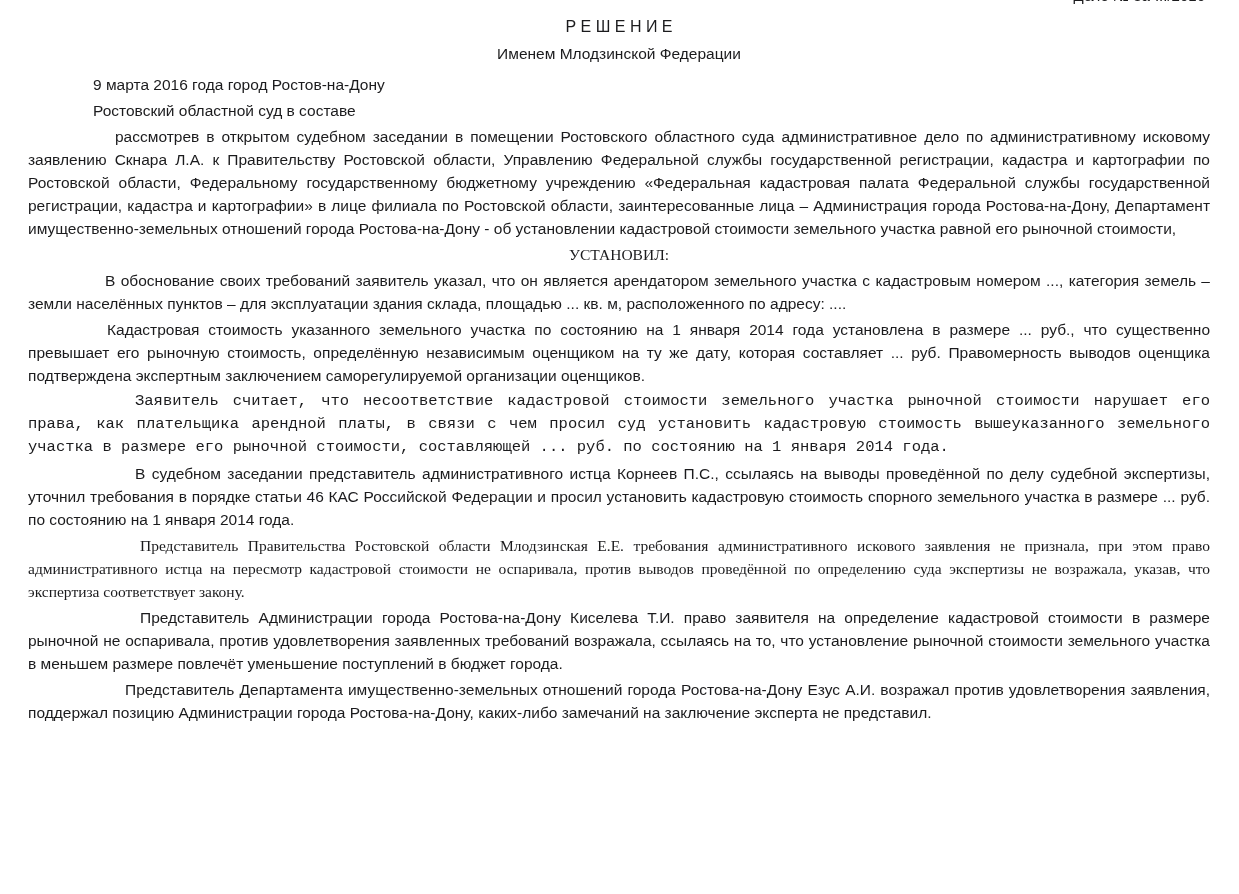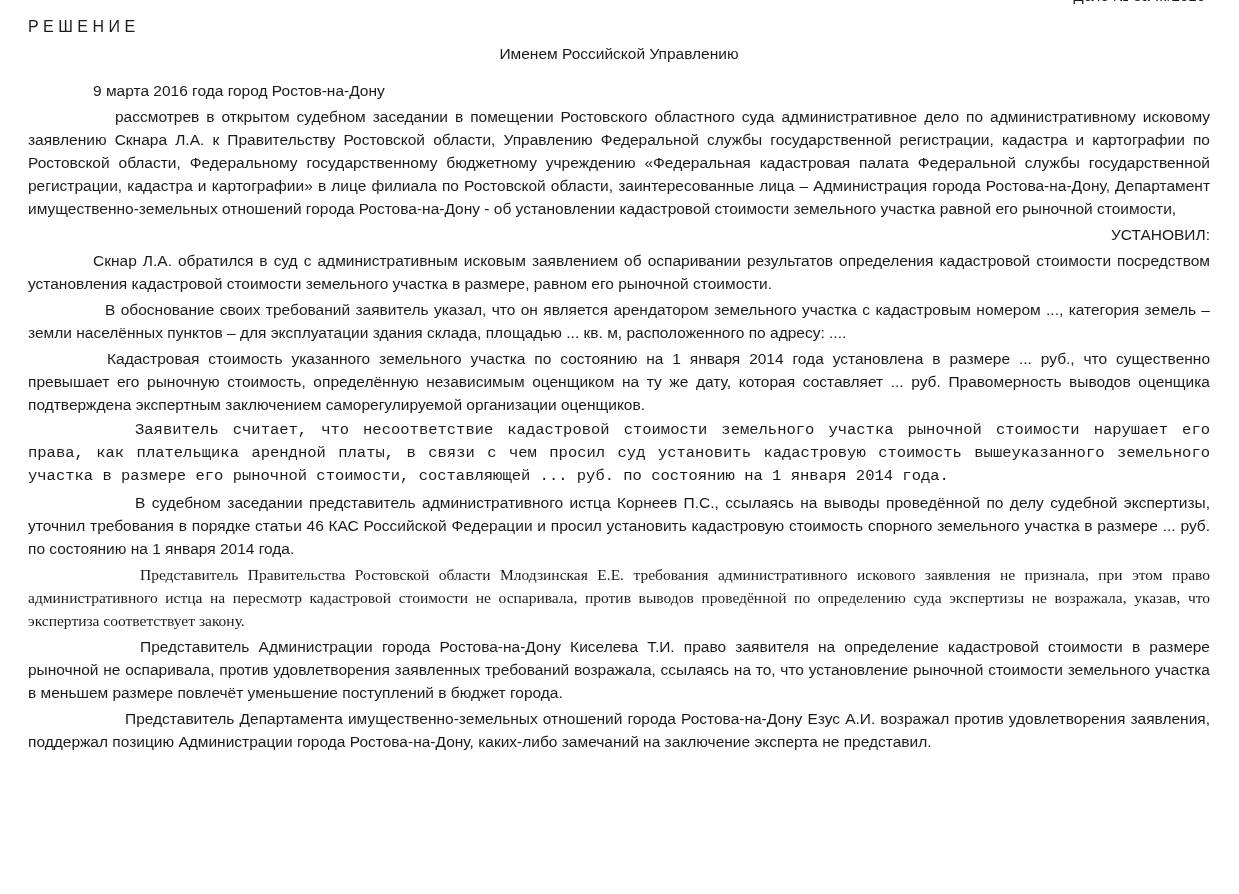--- a/index.html
+++ b/index.html
@@ -20,56 +20,56 @@
     top: -13px;            
     right: 34px;
     font-size: 15px;
     color: #1b1b1d;
     white-space: nowrap;
   }
   .doc {
     padding: 10px 29px 0 28px;
   }
   .doc-title {
-    text-align: left;
+    text-align: center;
     font-size: 16px;
     font-weight: normal;
     line-height: 23px;
     margin: 5px 0 0 0;
   }
   .doc-subtitle {
     text-align: center;
     font-size: 15.5px;
     line-height: 23px;
     margin: 4px 0 0 0;
   }
   .doc-body p {
     font-size: 15.5px;
     line-height: 23px;
     margin: 3px 0 0 0;
   }
   .doc-body p:first-child {
-    margin-top: 14px;
+    margin-top: 8px;
   }
   .p-justify { text-align: justify; }
-  .p-center  { text-align: right; }
+  .p-center  { text-align: center; font-family: Liberation Serif, serif; }
 </style>
 </head>
 <body>
 
 <div class="case-number">Дело № 3а-.../2016</div>
 
 <div class="doc">
   <div class="doc-title">Р Е Ш Е Н И Е</div>
-  <div class="doc-subtitle">Именем Российской Управлению</div>
+  <div class="doc-subtitle">Именем Млодзинской Федерации</div>
   <div class="doc-body">
       <p class="p-justify" style="text-indent: 65px;">9 марта 2016 года город Ростов-на-Дону</p>
+      <p class="p-justify" style="text-indent: 65px;">Ростовский областной суд в составе</p>
       <p class="p-justify" style="text-indent: 87px;">рассмотрев в открытом судебном заседании в помещении Ростовского областного суда административное дело по административному исковому заявлению Скнара Л.А. к Правительству Ростовской области, Управлению Федеральной службы государственной регистрации, кадастра и картографии по Ростовской области, Федеральному государственному бюджетному учреждению «Федеральная кадастровая палата Федеральной службы государственной регистрации, кадастра и картографии» в лице филиала по Ростовской области, заинтересованные лица – Администрация города Ростова-на-Дону, Департамент имущественно-земельных отношений города Ростова-на-Дону - об установлении кадастровой стоимости земельного участка равной его рыночной стоимости,</p>
       <p class="p-center">УСТАНОВИЛ:</p>
-      <p class="p-justify" style="text-indent: 65px;">Скнар Л.А. обратился в суд с административным исковым заявлением об оспаривании результатов определения кадастровой стоимости посредством установления кадастровой стоимости земельного участка в размере, равном его рыночной стоимости.</p>
       <p class="p-justify" style="text-indent: 77px;">В обоснование своих требований заявитель указал, что он является арендатором земельного участка с кадастровым номером ..., категория земель – земли населённых пунктов – для эксплуатации здания склада, площадью ... кв. м, расположенного по адресу: ....</p>
       <p class="p-justify" style="text-indent: 79px;">Кадастровая стоимость указанного земельного участка по состоянию на 1 января 2014 года установлена в размере ... руб., что существенно превышает его рыночную стоимость, определённую независимым оценщиком на ту же дату, которая составляет ... руб. Правомерность выводов оценщика подтверждена экспертным заключением саморегулируемой организации оценщиков.</p>
       <p class="p-justify" style="text-indent: 107px; font-family: Liberation Mono, monospace;">Заявитель считает, что несоответствие кадастровой стоимости земельного участка рыночной стоимости нарушает его права, как плательщика арендной платы, в связи с чем просил суд установить кадастровую стоимость вышеуказанного земельного участка в размере его рыночной стоимости, составляющей ... руб. по состоянию на 1 января 2014 года.</p>
       <p class="p-justify" style="text-indent: 107px;">В судебном заседании представитель административного истца Корнеев П.С., ссылаясь на выводы проведённой по делу судебной экспертизы, уточнил требования в порядке статьи 46 КАС Российской Федерации и просил установить кадастровую стоимость спорного земельного участка в размере ... руб. по состоянию на 1 января 2014 года.</p>
       <p class="p-justify" style="text-indent: 112px; font-family: Liberation Serif, serif;">Представитель Правительства Ростовской области Млодзинская Е.Е. требования административного искового заявления не признала, при этом право административного истца на пересмотр кадастровой стоимости не оспаривала, против выводов проведённой по определению суда экспертизы не возражала, указав, что экспертиза соответствует закону.</p>
       <p class="p-justify" style="text-indent: 112px;">Представитель Администрации города Ростова-на-Дону Киселева Т.И. право заявителя на определение кадастровой стоимости в размере рыночной не оспаривала, против удовлетворения заявленных требований возражала, ссылаясь на то, что установление рыночной стоимости земельного участка в меньшем размере повлечёт уменьшение поступлений в бюджет города.</p>
       <p class="p-justify" style="text-indent: 97px;">Представитель Департамента имущественно-земельных отношений города Ростова-на-Дону Езус А.И. возражал против удовлетворения заявления, поддержал позицию Администрации города Ростова-на-Дону, каких-либо замечаний на заключение эксперта не представил.</p>
     </div>
 </div>
 

